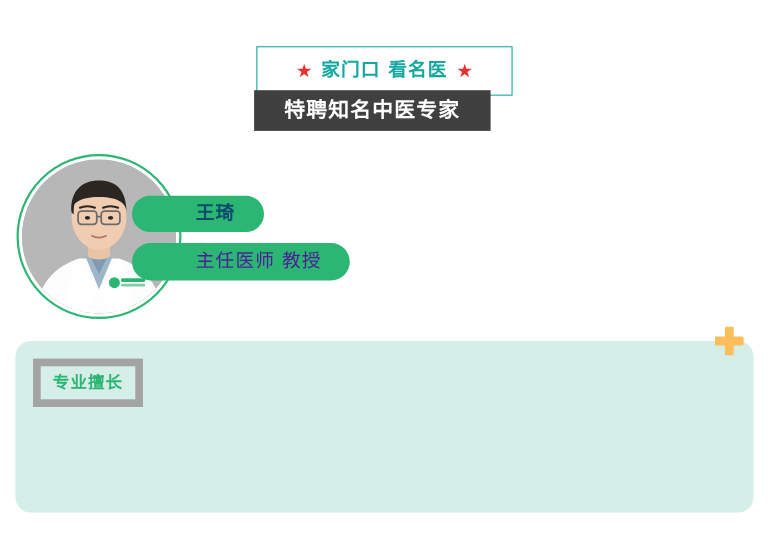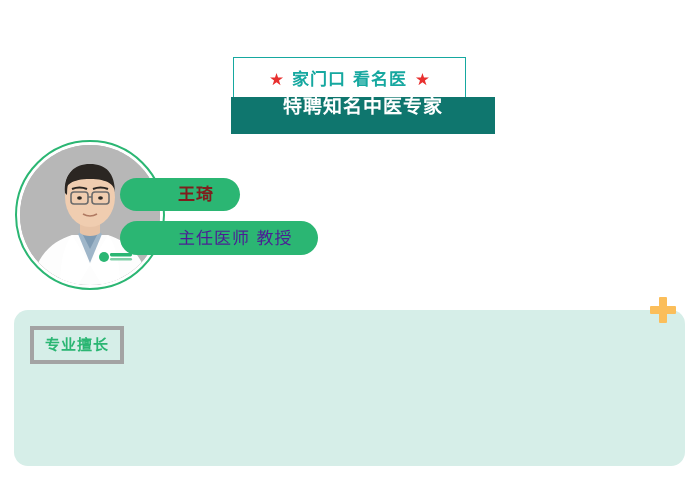--- a/index.html
+++ b/index.html
@@ -17,21 +17,21 @@
     position: relative;
     width: 699px;
     height: 486px;
     background: #ffffff;
   }
 
   
   .header-block {
     position: absolute;
     left: 233px;
-    top: 57px;
+    top: 42px;
     width: 233px;
     height: 77px;
   }
 
   .header-outline {
     position: absolute;
     left: 0;
     top: 0;
     width: 233px;
     height: 45px;
@@ -58,24 +58,25 @@
     height: 13px;
     background: #e8302f;
     clip-path: polygon(50% 0%, 61.8% 35.3%, 100% 35.3%, 69% 57.3%, 80.9% 94.5%,
                        50% 71.5%, 19.1% 94.5%, 31% 57.3%, 0% 35.3%, 38.2% 35.3%);
   }
 
   .header-banner {
     position: absolute;
     left: -2px;
     top: 40px;
-    width: 264px;
+    width: 215px;
     height: 37px;
-    background: #0f766e;
-    display: flex;
+    background: #404040;
+    display: flex;
+    align-items: center;
     justify-content: center;
   }
 
   .header-banner-text {
     color: #ffffff;
     font-size: 19px;
     font-weight: bold;
     letter-spacing: 1px;
     line-height: 1;
     white-space: nowrap;
@@ -119,21 +120,21 @@
     min-width: 120px;
     padding: 0 22px 0 58px;
     background: #2bb673;
     border-radius: 17px;
     display: flex;
     align-items: center;
     z-index: 3;
   }
 
   .name-badge-text {
-    color: #7f1d1d;
+    color: #0c4a6e;
     font-size: 17px;
     font-weight: bold;
     letter-spacing: 1px;
     line-height: 1;
     white-space: nowrap;
   }
 
   .title-pill {
     position: absolute;
     left: 120px;
@@ -182,21 +183,21 @@
     background: #d6eee8;
     border-radius: 14px;
     z-index: 2;
   }
 
   .specialty-tag {
     position: absolute;
     left: 16px;
     top: 16px;
     padding: 5px 11px 6px;
-    border: 4px solid #a3a3a3;
+    border: 7px solid #a3a3a3;
     background: #d6eee8;
   }
 
   .specialty-tag-text {
     color: #2bb673;
     font-size: 15px;
     font-weight: bold;
     letter-spacing: 1px;
     line-height: 1;
     white-space: nowrap;

